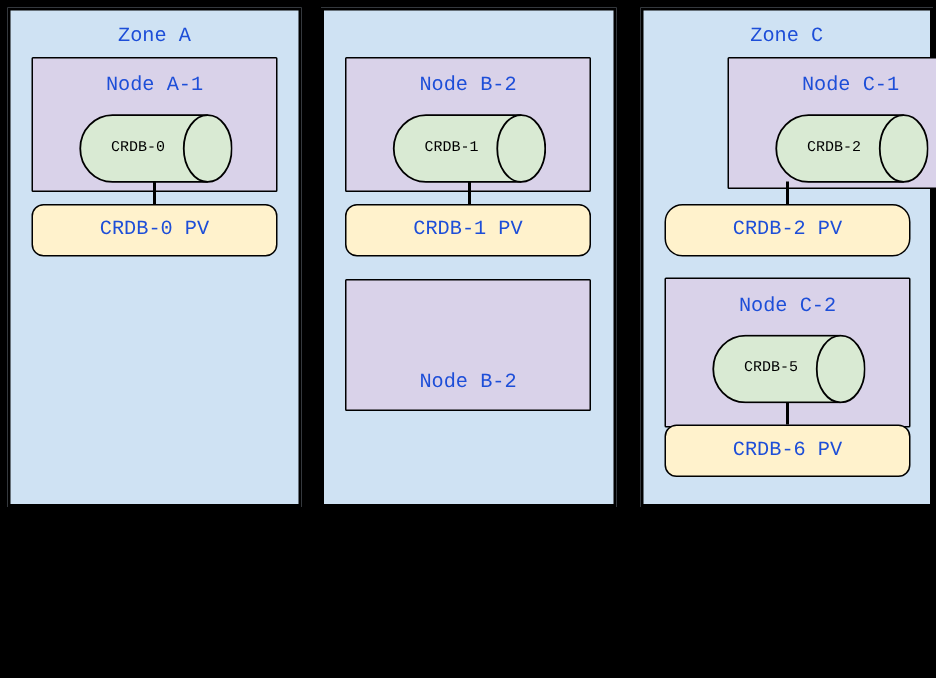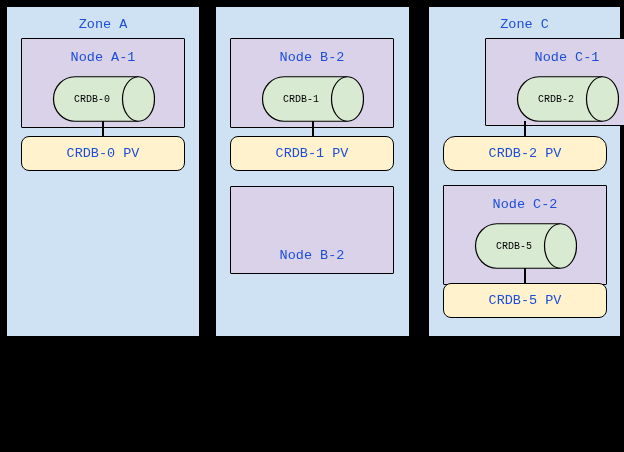--- a/index.html
+++ b/index.html
@@ -108,17 +108,17 @@
       <svg class="cyl" viewBox="0 0 105 46">
         <path d="M 88.5 0.75 L 25 0.75 A 21.5 22.25 0 0 0 25 45.25 L 88.5 45.25"></path>
         <ellipse cx="88.5" cy="23" rx="16" ry="22.25"></ellipse>
         <text x="42" y="23" text-anchor="middle" dominant-baseline="central">CRDB-5</text>
       </svg>
     </div>
 
     <div class="connector" style="left:95px; top:261px; height:15px;"></div>
 
     <div class="pv" style="top:276px;">
-      <span>CRDB-5 PV</span>
+      <span>CRDB-6 PV</span>
     </div>
   </section>
 
 </div>
 
 </body></html>

